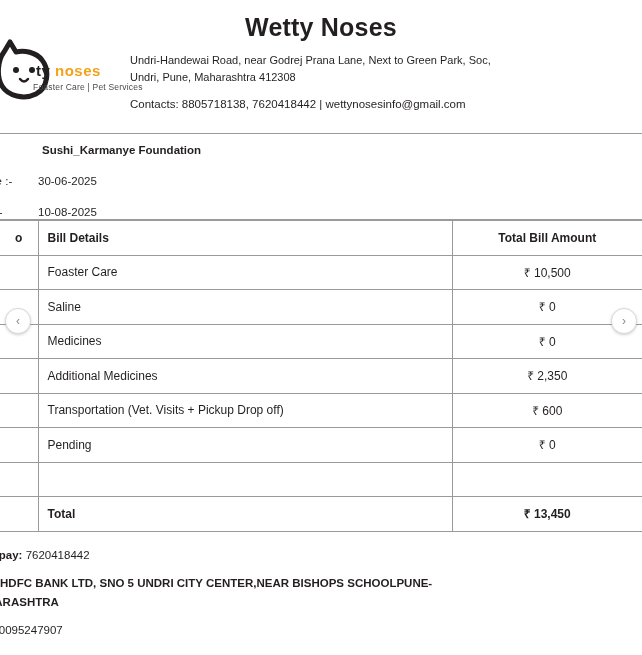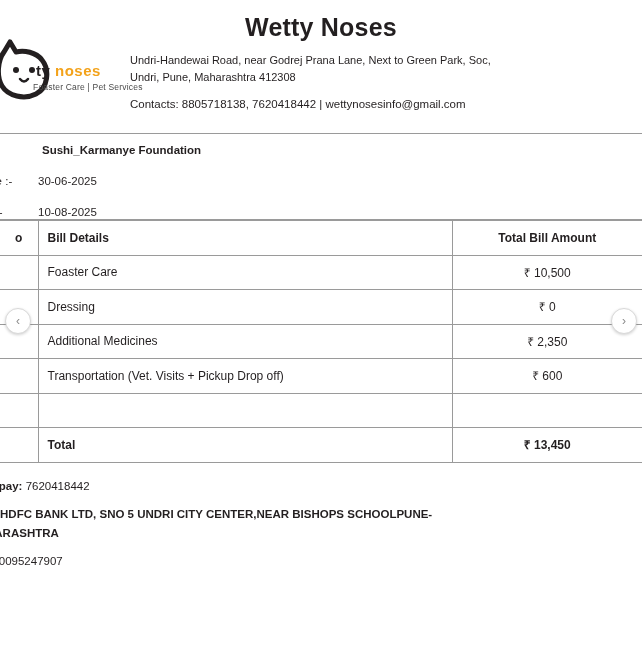--- a/index.html
+++ b/index.html
@@ -228,32 +228,42 @@
       </tr>
     </thead>
     <tbody>
       <tr>
         <td class="col-no"></td>
         <td class="col-desc">Foaster Care</td>
         <td class="col-amt">₹ 10,500</td>
       </tr>
       <tr>
         <td class="col-no"></td>
-        <td class="col-desc">Dressing</td>
+        <td class="col-desc">Saline</td>
+        <td class="col-amt">₹ 0</td>
+      </tr>
+      <tr>
+        <td class="col-no"></td>
+        <td class="col-desc">Medicines</td>
         <td class="col-amt">₹ 0</td>
       </tr>
       <tr>
         <td class="col-no"></td>
         <td class="col-desc">Additional Medicines</td>
         <td class="col-amt">₹ 2,350</td>
       </tr>
       <tr>
         <td class="col-no"></td>
         <td class="col-desc">Transportation (Vet. Visits + Pickup Drop off)</td>
         <td class="col-amt">₹ 600</td>
+      </tr>
+      <tr>
+        <td class="col-no"></td>
+        <td class="col-desc">Pending</td>
+        <td class="col-amt">₹ 0</td>
       </tr>
       <tr class="empty-row">
         <td class="col-no"></td>
         <td class="col-desc"></td>
         <td class="col-amt"></td>
       </tr>
       <tr class="total-row">
         <td class="col-no"></td>
         <td class="col-desc">Total</td>
         <td class="col-amt">₹ 13,450</td>

